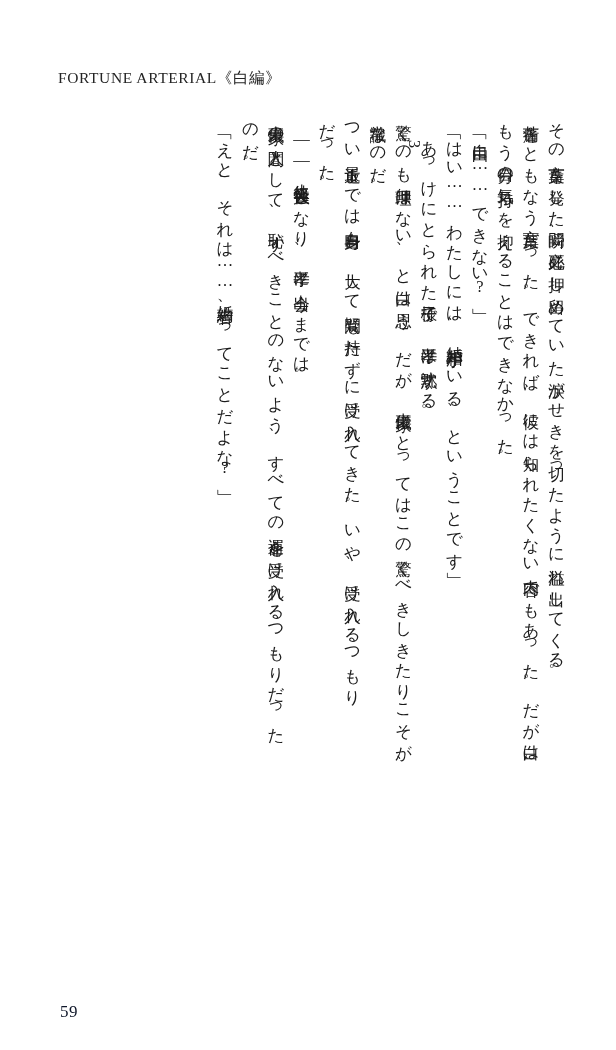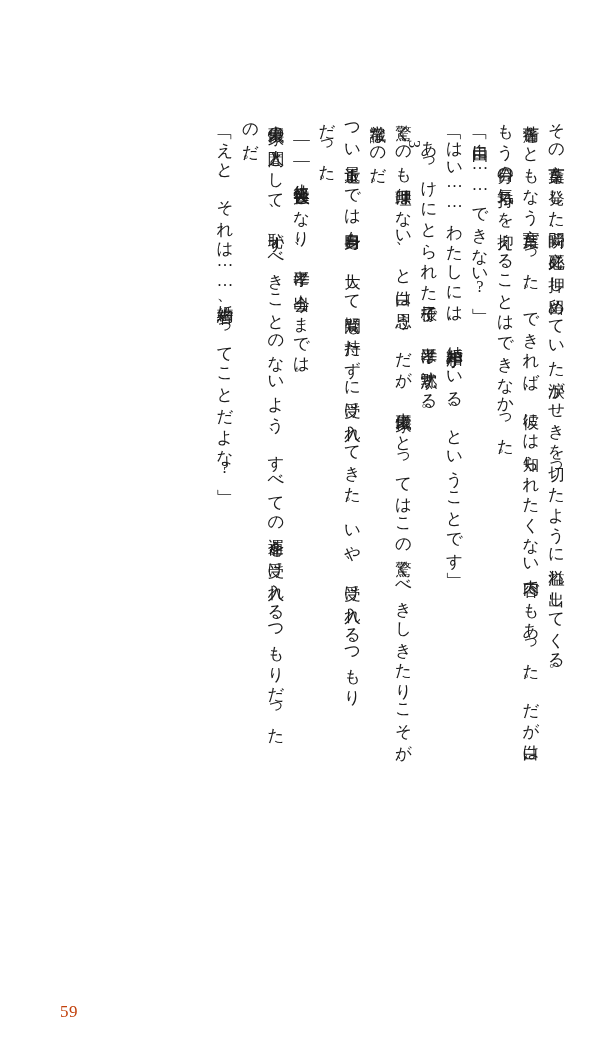--- a/index.html
+++ b/index.html
@@ -35,21 +35,21 @@
     white-space: nowrap;
     font-family: "Liberation Serif", "DejaVu Serif", serif;
   }
 
   
   .folio {
     position: absolute;
     left: 60px;
     bottom: 28px;
     font-size: 17px;
-    color: #c2410c;
+    color: #0f172a;
     letter-spacing: 0.5px;
   }
 
   
   .body-block {
     position: absolute;
     top: 112px;
     right: 52px;
     height: 880px;
     display: flex;
@@ -89,20 +89,21 @@
     writing-mode: vertical-rl;
     font-size: 16px;
     color: #1b1b1b;
   }
 </style>
 </head>
 <body>
 
 <div class="page">
 
+  <div class="running-head">FORTUNE ARTERIAL《白編》</div>
 
   <div class="chapter-num">3</div>
 
   <div class="body-block">
     <div class="columns" id="columns" style="flex-direction: row-reverse;">
         <div class="vline">その言葉を発した瞬間、必死に押し留めていた涙がせきを切ったように溢れ出してくる。</div>
         <div class="vline">苦痛をともなう言葉だった。できれば、彼には知られたくない内容でもあった。だが白は、</div>
         <div class="vline">もう自分の気持ちを抑えることはできなかった。</div>
         <div class="vline indent">「自由に……できない?」</div>
         <div class="vline indent">「はい……わたしには、結婚相手がいる、ということです」</div>

